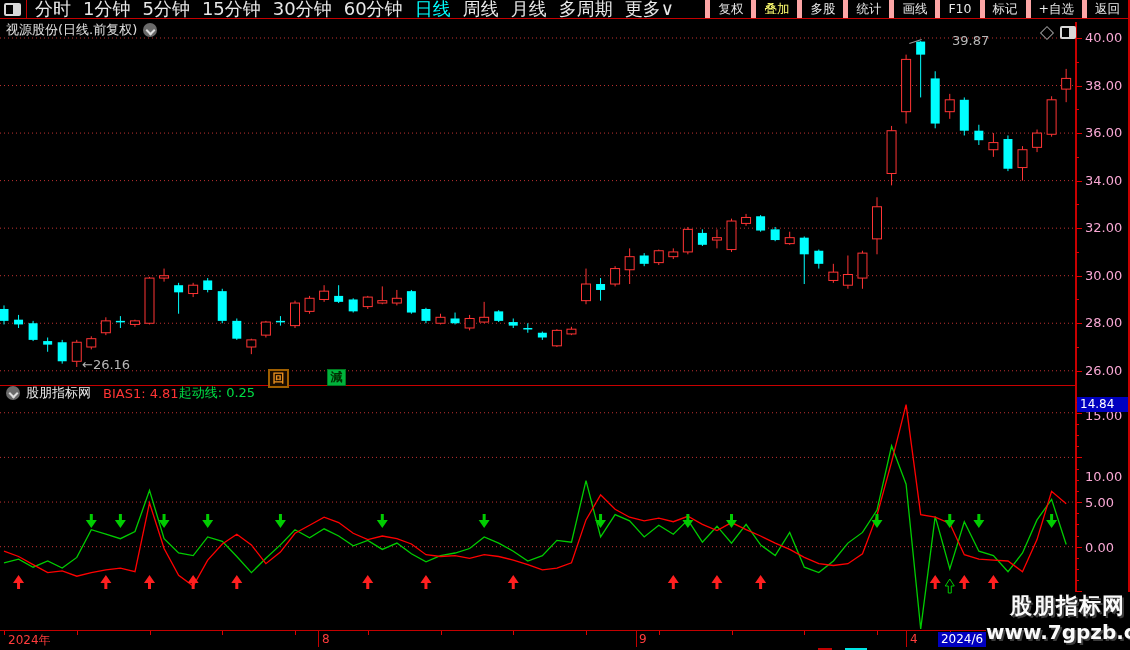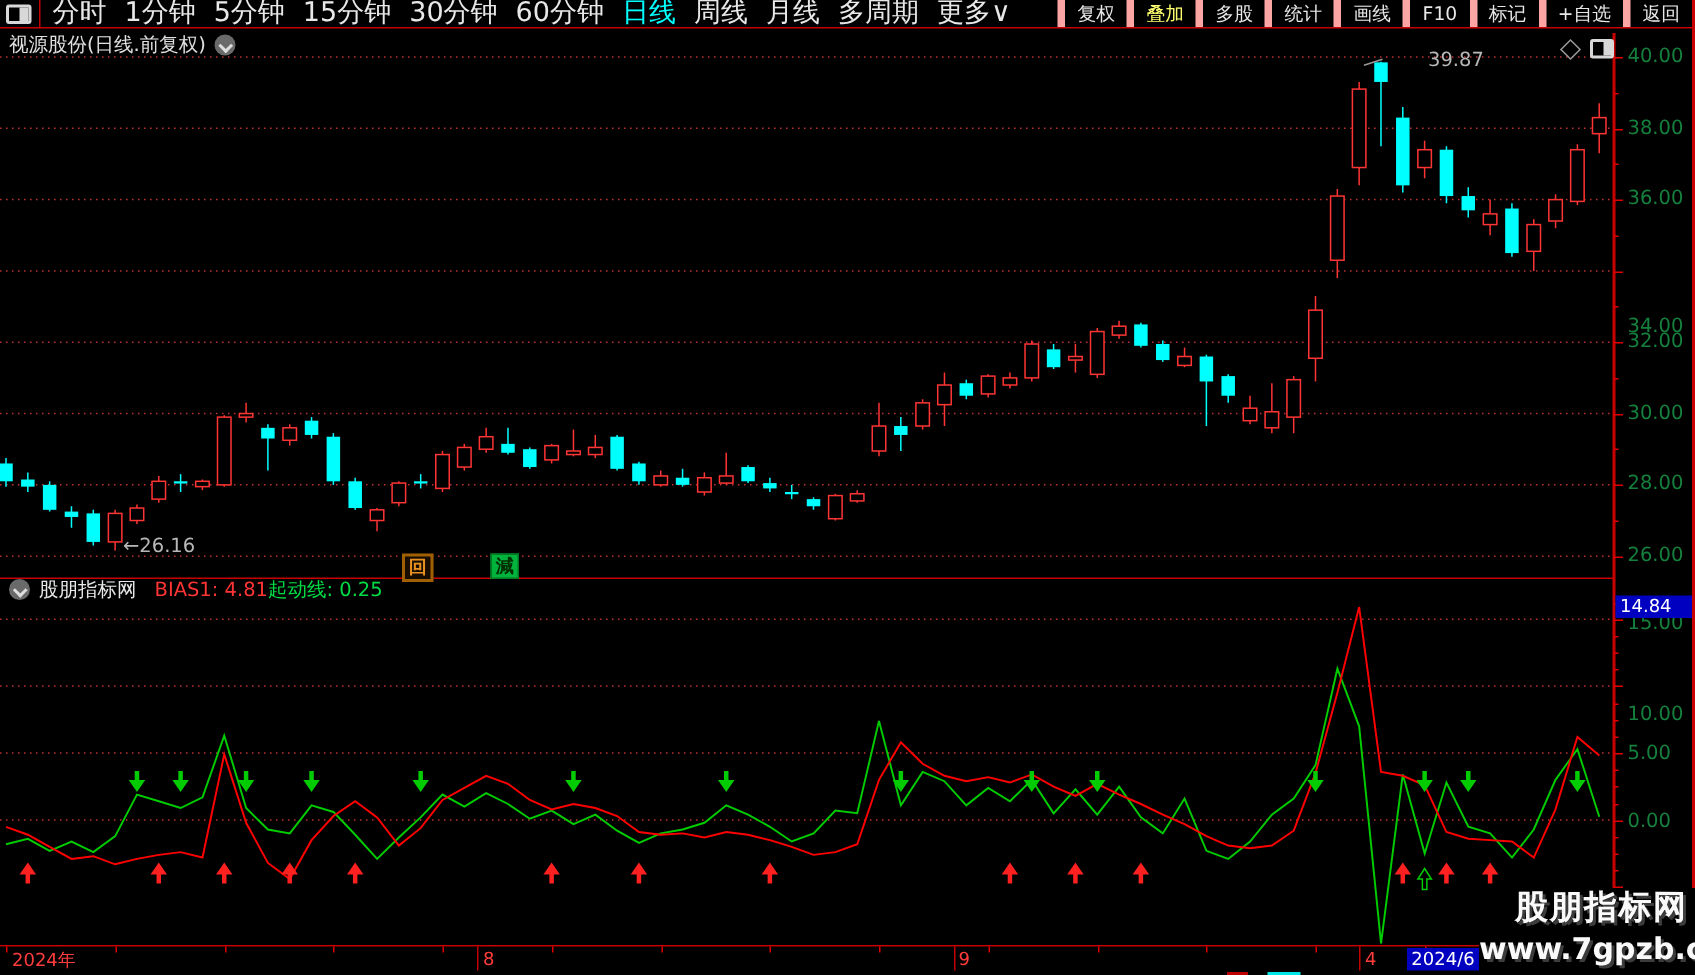--- a/index.html
+++ b/index.html
@@ -25,21 +25,21 @@
      border-right:2px solid #ddd;border-bottom:2px solid #ddd;transform:rotate(45deg);}
   #corner-icons{position:absolute;left:1042px;top:26px;display:flex;align-items:center;z-index:5;}
   #diamond-icon{width:8px;height:8px;border:1px solid #9a9a9a;transform:rotate(45deg);margin-right:8px;}
   #split-icon{width:12px;height:9px;border:2px solid #d8d8d8;border-radius:2px;position:relative;}
   #split-icon:after{content:"";position:absolute;right:0;top:0;width:5px;height:9px;background:#d8d8d8;}
   
   svg{position:absolute;left:0;display:block;}
   #priceSvg{top:22px;}
   #indSvg{top:400px;}
   .axis-line{position:absolute;background:#c80000;}
-  .plabel,.ilabel{position:absolute;left:1085px;color:#15803d;font-size:13px;width:44px;}
+  .plabel,.ilabel{position:absolute;left:1085px;color:#f9a8d4;font-size:13px;width:44px;}
   .tick{position:absolute;left:1076px;background:#e00000;height:1px;}
   #valbox{position:absolute;left:1077px;top:397px;width:51px;height:15px;background:#0000c0;
           color:#fff;font-size:12px;line-height:15px;padding-left:3px;z-index:6;box-sizing:border-box;}
   
   #indheader{position:absolute;left:6px;top:386px;display:flex;align-items:center;z-index:5;height:14px;}
   #indheader .src{color:#e8e8e8;font-size:13px;margin:0 12px 0 6px;}
   .ind-red{color:#ff3434;font-size:13px;white-space:nowrap;}
   .ind-green{color:#00dd44;font-size:13px;white-space:nowrap;}
   
   .sticker{position:absolute;font-size:12px;font-weight:bold;line-height:14px;width:17px;height:15px;
@@ -320,21 +320,21 @@
       <path d="M991.9000000000001 189 L994.9000000000001 189 L994.9000000000001 183 L998.9000000000001 183 L993.4000000000001 175 L987.9000000000001 183 L991.9000000000001 183 Z" fill="#ff2020"></path>
       <path d="M948.25 193 L951.25 193 L951.25 186 L954.25 186 L949.75 179 L945.25 186 L948.25 186 Z" fill="none" stroke="#00cc00" stroke-width="1"></path>
     </svg>
 
   <div class="axis-line" style="left:1075px;top:22px;width:2px;height:625px;"></div>
   <div class="axis-line" style="left:1128px;top:0;width:2px;height:648px;"></div>
   <div id="price-axis">
       <div class="plabel" style="top: 30px;">40.00</div>
       <div class="plabel" style="top: 77.54px;">38.00</div>
       <div class="plabel" style="top: 125.08px;">36.00</div>
-      <div class="plabel" style="top: 172.62px; margin-top: 37px;">34.00</div>
+      <div class="plabel" style="top: 172.62px;">34.00</div>
       <div class="plabel" style="top: 220.16px;">32.00</div>
       <div class="plabel" style="top: 267.7px;">30.00</div>
       <div class="plabel" style="top: 315.24px;">28.00</div>
       <div class="plabel" style="top: 362.78px;">26.00</div>
       <div class="tick" style="top: 38px; width: 6px;"></div>
       <div class="tick" style="top: 61.77px; width: 3px;"></div>
       <div class="tick" style="top: 85.54px; width: 6px;"></div>
       <div class="tick" style="top: 109.31px; width: 3px;"></div>
       <div class="tick" style="top: 133.08px; width: 6px;"></div>
       <div class="tick" style="top: 156.85px; width: 3px;"></div>

